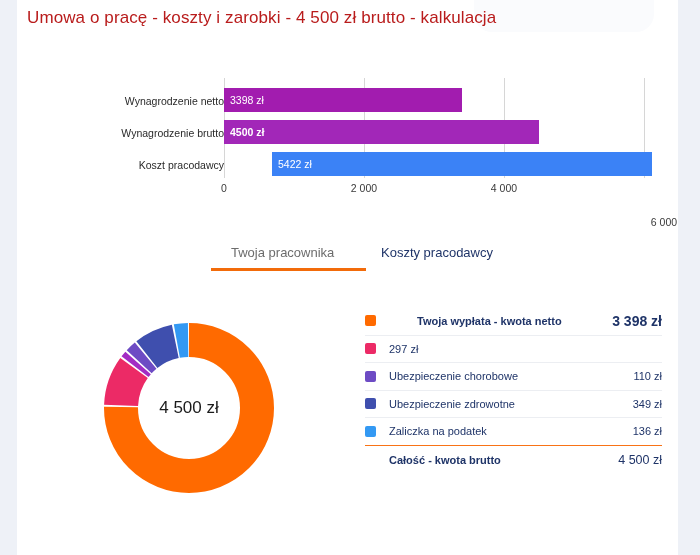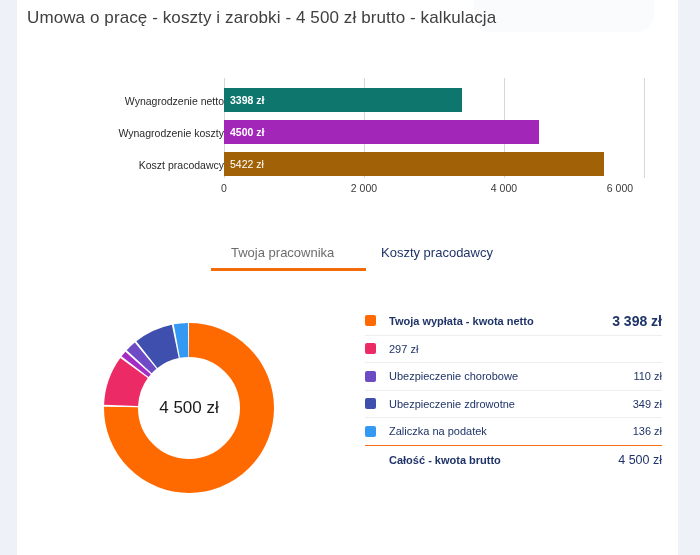--- a/index.html
+++ b/index.html
@@ -27,21 +27,21 @@
     width: 180px; height: 58px;
     background: #fafbfd;
     border-radius: 18px;
   }
   
   #title {
     position: absolute;
     left: 10px; top: 6px; width: 470px;
     font-size: 17px;
     line-height: 23px;
-    color: #404040;
+    color: #b91c1c;
     font-weight: 400;
     letter-spacing: .1px;
   }
   
   #barchart {
     position: absolute;
     left: 0px; top: 78px; width: 661px; height: 118px;
   }
   .bc-cat {
     position: absolute;
@@ -108,21 +108,21 @@
   
   #legend {
     position: absolute; left: 348px; top: 307px; width: 297px;
   }
   .lrow {
     position: relative;
     display: flex; align-items: center;
     height: 27.5px;
     border-top: 1px solid #eceef2;
   }
-  .lrow:first-child { border-top: none; }
+  .lrow:first-child { border-top: none; gap: 28px; }
   .sw {
     width: 11px; height: 11px; flex: 0 0 11px;
     border-radius: 2px; margin-right: 13px;
   }
   .sw.empty { background: transparent; }
   .lname {
     flex: 1 1 auto;
     font-size: 11px;
     color: #1f3468;
     white-space: nowrap;
@@ -147,41 +147,41 @@
 <div id="page">
   <div id="sheet">
 
     <div id="blob"></div>
 
     <h1 id="title">Umowa o pracę - koszty i zarobki - 4 500 zł brutto - kalkulacja</h1>
 
     <div id="barchart">
       <div class="bc-catwrap" id="bc-cats">
           <div class="bc-cat" style="top: 17px;">Wynagrodzenie netto</div>
-          <div class="bc-cat" style="top: 49px;">Wynagrodzenie koszty</div>
+          <div class="bc-cat" style="top: 49px;">Wynagrodzenie brutto</div>
           <div class="bc-cat" style="top: 81px;">Koszt pracodawcy</div>
         </div>
       <div id="plot">
           <div class="gridline" style="left: 0px;"></div>
           <div class="gridline" style="left: 140px;"></div>
           <div class="gridline" style="left: 280px;"></div>
           <div class="gridline" style="left: 420px;"></div>
-          <div class="bar" style="top: 10px; width: 237.86px; background: #0f766e; font-weight: bold;">
+          <div class="bar" style="top: 10px; width: 237.86px; background: #a21caf;">
             <span>3398 zł</span>
           </div>
           <div class="bar" style="top: 42px; width: 315px; background: rgb(162, 39, 184); font-weight: bold;">
             <span>4500 zł</span>
           </div>
-          <div class="bar" style="top: 74px; width: 379.54px; background: #a16207;">
+          <div class="bar" style="top: 74px; width: 379.54px; background: #3b82f6; margin-left: 48px;">
             <span>5422 zł</span>
           </div>
           <div class="tick" style="left: 0px;">0</div>
           <div class="tick" style="left: 140px;">2 000</div>
           <div class="tick" style="left: 280px;">4 000</div>
-          <div class="tick" style="left: 396px;">6 000</div>
+          <div class="tick" style="left: 440px; margin-top: 34px;">6 000</div>
         </div>
     </div>
 
     <div id="tabs">
         <div class="tab active" style="left: 212px;">Twoja pracownika</div>
         <div id="tab-underline" style="background: rgb(242, 107, 10); left: 194px; top: 28px; width: 155px;"></div>
         <div class="tab inactive" style="left: 362px;">Koszty pracodawcy</div>
       </div>
 
     <div id="donutwrap">

